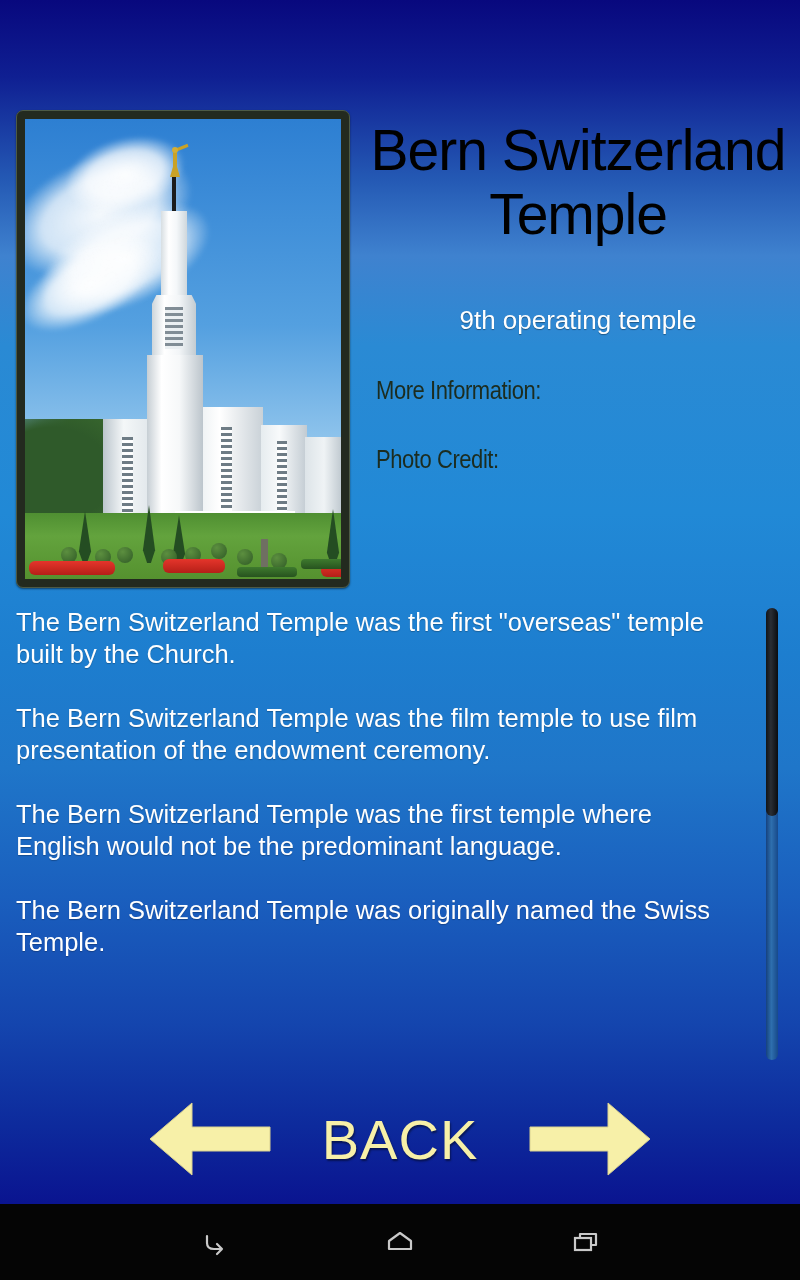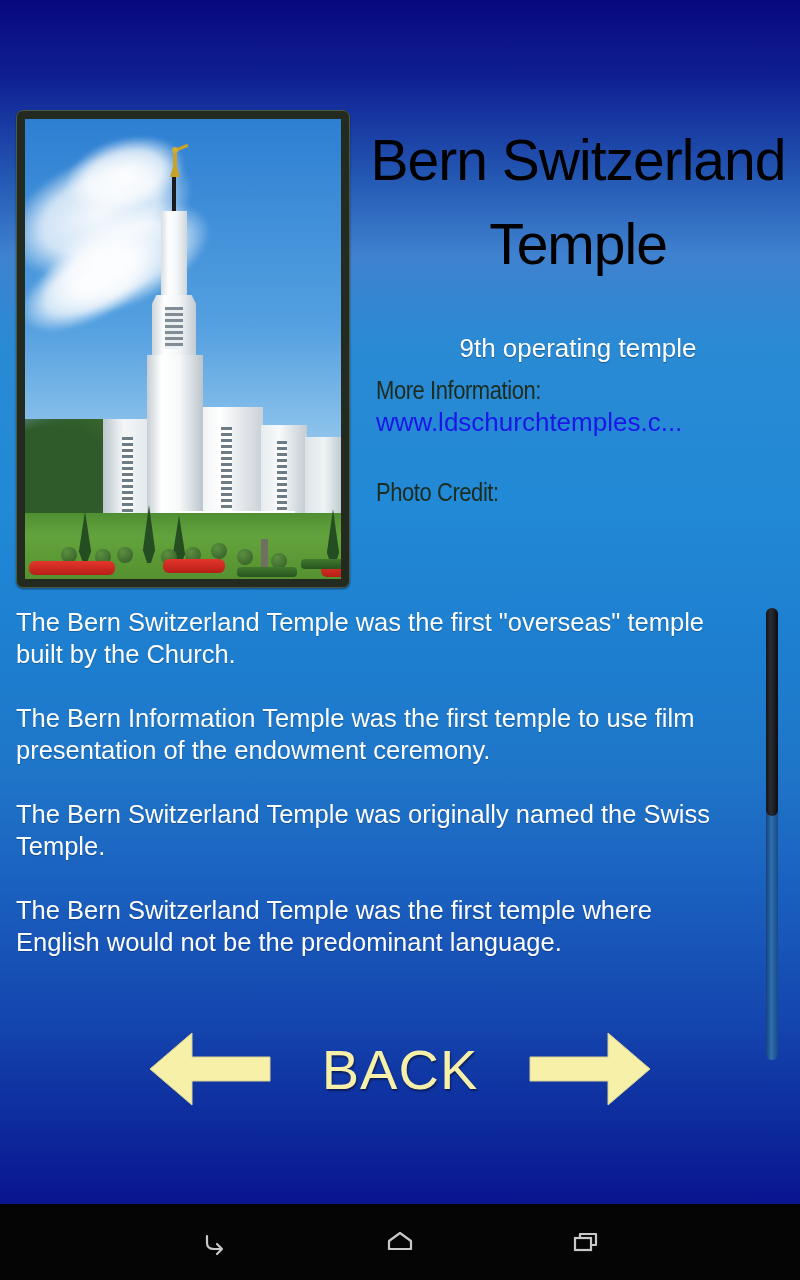--- a/index.html
+++ b/index.html
@@ -179,32 +179,31 @@
     background:#6f6f62;
   }
 
   
   #header-text {
     position:absolute; left:360px; top:118px; width:436px;
     text-align:center;
   }
   #temple-title {
     font-size:57px;
-    line-height:84px;
+    line-height:64px;
     color:#000000;
     font-weight:400;
     letter-spacing:-1px;
   }
   #temple-subtitle {
     position:absolute; left:360px; top:305px; width:436px;
     text-align:center;
     font-size:26px;
     color:#ffffff;
     text-shadow:0 1px 1px rgba(0,0,0,.35);
-    margin-top:28px;
   }
   #info-block {
     position:absolute; left:376px; top:376px; width:420px;
     text-align:left;
   }
   .info-label {
     font-size:25px;
     color:#1c2c1f;
     font-stretch:condensed;
     transform:scaleX(.88);
@@ -252,21 +251,21 @@
   }
   #scrollbar-thumb {
     position:absolute; left:0; top:0;
     width:12px; height:210px;
     background:linear-gradient(to right,#111418,#2a2e34 40%,#0a0c0f);
     border-radius:6px;
   }
 
   
   #bottom-nav {
-    position:absolute; left:0; top:1006px; width:800px; height:126px;
+    position:absolute; left:0; top:1076px; width:800px; height:126px;
     display:flex; align-items:center; justify-content:center;
     gap:48px;
   }
   .nav-arrow { width:128px; height:80px; }
   .nav-arrow svg { display:block; width:100%; height:100%; }
   #back-label {
     font-size:56px;
     color:#f7f0a8;
     letter-spacing:1px;
     text-shadow:1px 2px 2px rgba(0,0,0,.45);
@@ -355,31 +354,30 @@
     </div>
   </div>
 
   <div id="header-text">
     <div id="temple-title">Bern Switzerland Temple</div>
   </div>
   <div id="temple-subtitle">9th operating temple</div>
 
   <div id="info-block">
     <div class="info-label">More Information:</div>
-    <a class="info-link" href="#" style="text-decoration:none;display:block;">www.ldschurchtemples.c...</a>
     <div class="info-gap"></div>
     <div class="info-label">Photo Credit:</div>
   </div>
 
   <div id="facts">
     <div id="facts-inner">
       <div class="fact">The Bern Switzerland Temple was the first "overseas" temple built by the Church.</div>
-      <div class="fact">The Bern Information Temple was the first temple to use film presentation of the endowment ceremony.</div>
+      <div class="fact">The Bern Switzerland Temple was the film temple to use film presentation of the endowment ceremony.</div>
+      <div class="fact">The Bern Switzerland Temple was the first temple where English would not be the predominant language.</div>
       <div class="fact">The Bern Switzerland Temple was originally named the Swiss Temple.</div>
-      <div class="fact">The Bern Switzerland Temple was the first temple where English would not be the predominant language.</div>
     </div>
   </div>
 
   <div id="scrollbar-track">
     <div id="scrollbar-thumb" style="height: 207.92px; top: 0px;"></div>
   </div>
 
   <div id="bottom-nav">
     <div class="nav-arrow">
       <svg viewBox="0 0 128 80" aria-hidden="true">

